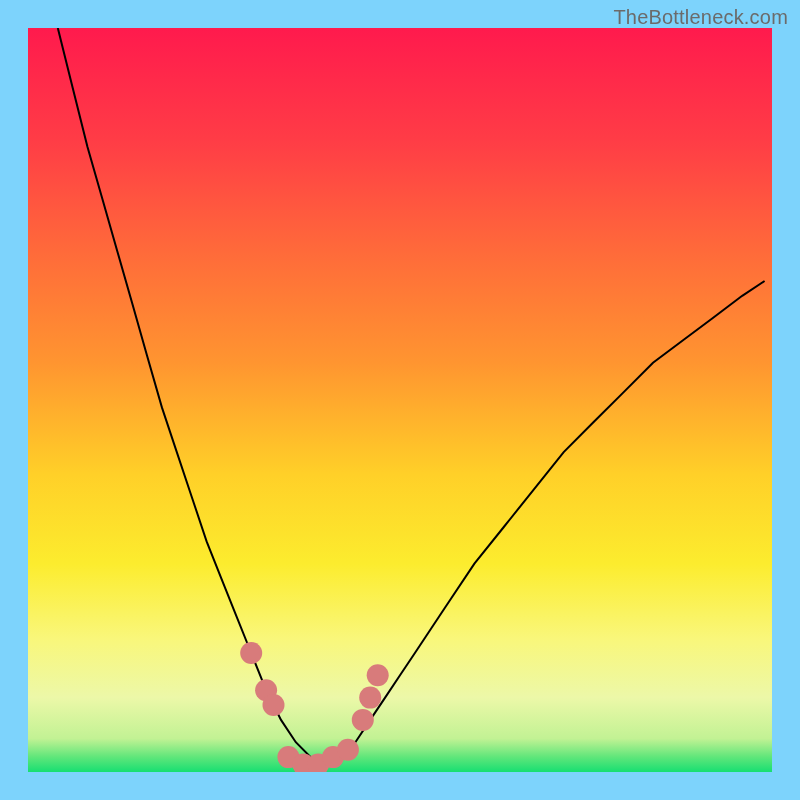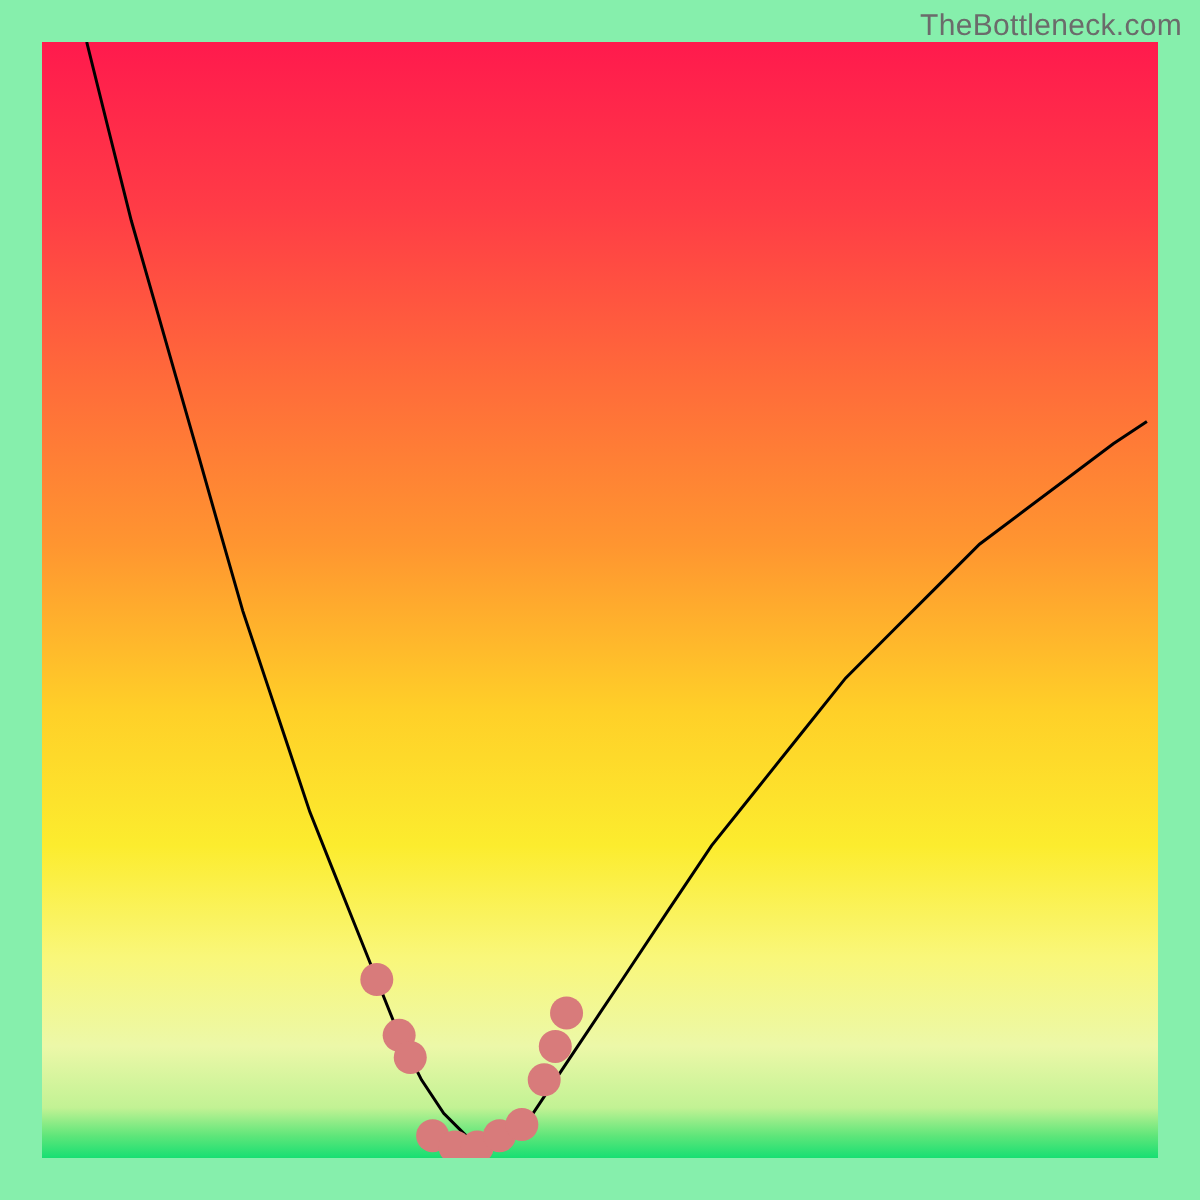--- a/index.html
+++ b/index.html
@@ -7,21 +7,21 @@
     padding: 0;
     width: 800px;
     height: 800px;
     background: #000;
     overflow: hidden;
     font-family: Arial, Helvetica, sans-serif;
   }
   .frame {
     position: absolute;
     inset: 0;
-    background: #86efac;
+    background: #7dd3fc;
   }
   .plot-area {
     position: absolute;
     left: 28px;
     top: 28px;
     width: 744px;
     height: 744px;
     overflow: hidden;
   }
   .gradient {

